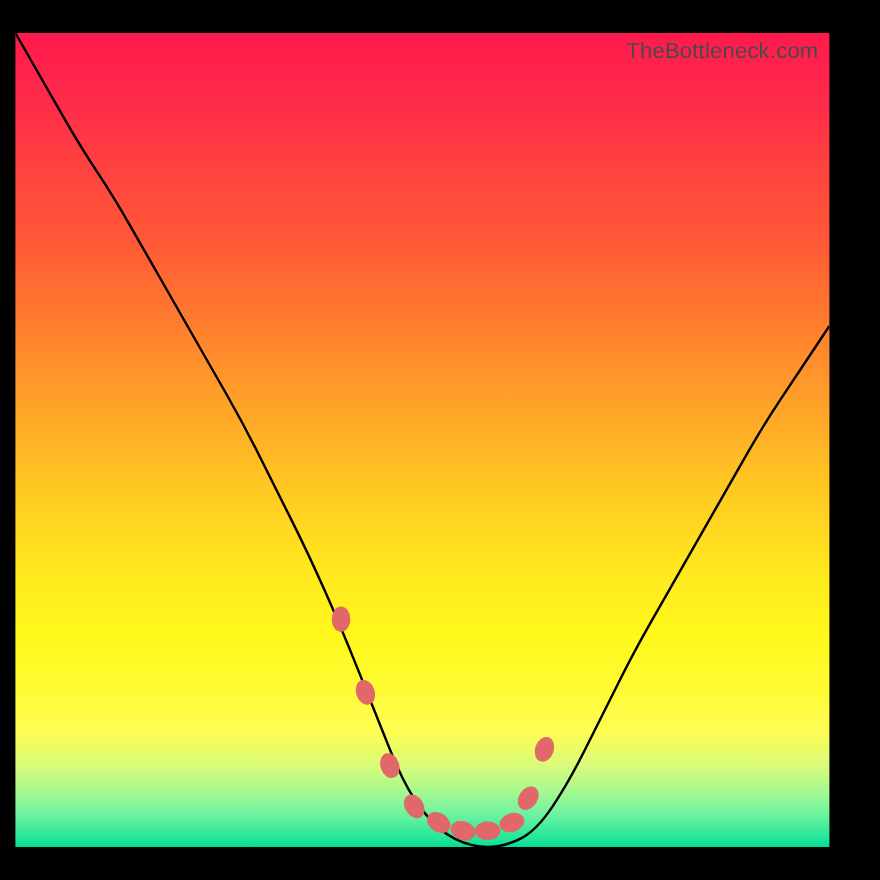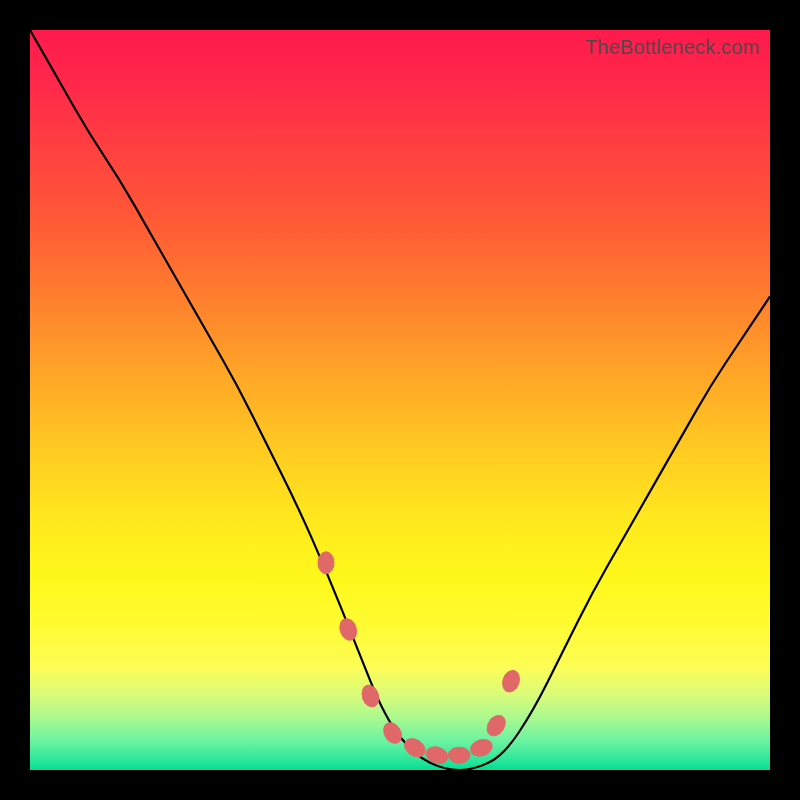--- a/index.html
+++ b/index.html
@@ -12,21 +12,21 @@
     font-family: Arial, Helvetica, sans-serif;
   }
   .frame {
     position: relative;
     width: 800px;
     height: 800px;
     background: #000;
   }
   .plot-area {
     position: absolute;
-    left: 30px;
+    left: 14px;
     top: 30px;
     width: 740px;
     height: 740px;
     background: linear-gradient(to bottom,
       #ff1a4d 0%,
       #ff2a4a 8%,
       #ff4040 16%,
       #ff5a36 26%,
       #ff7e2e 36%,
       #ffa428 46%,

